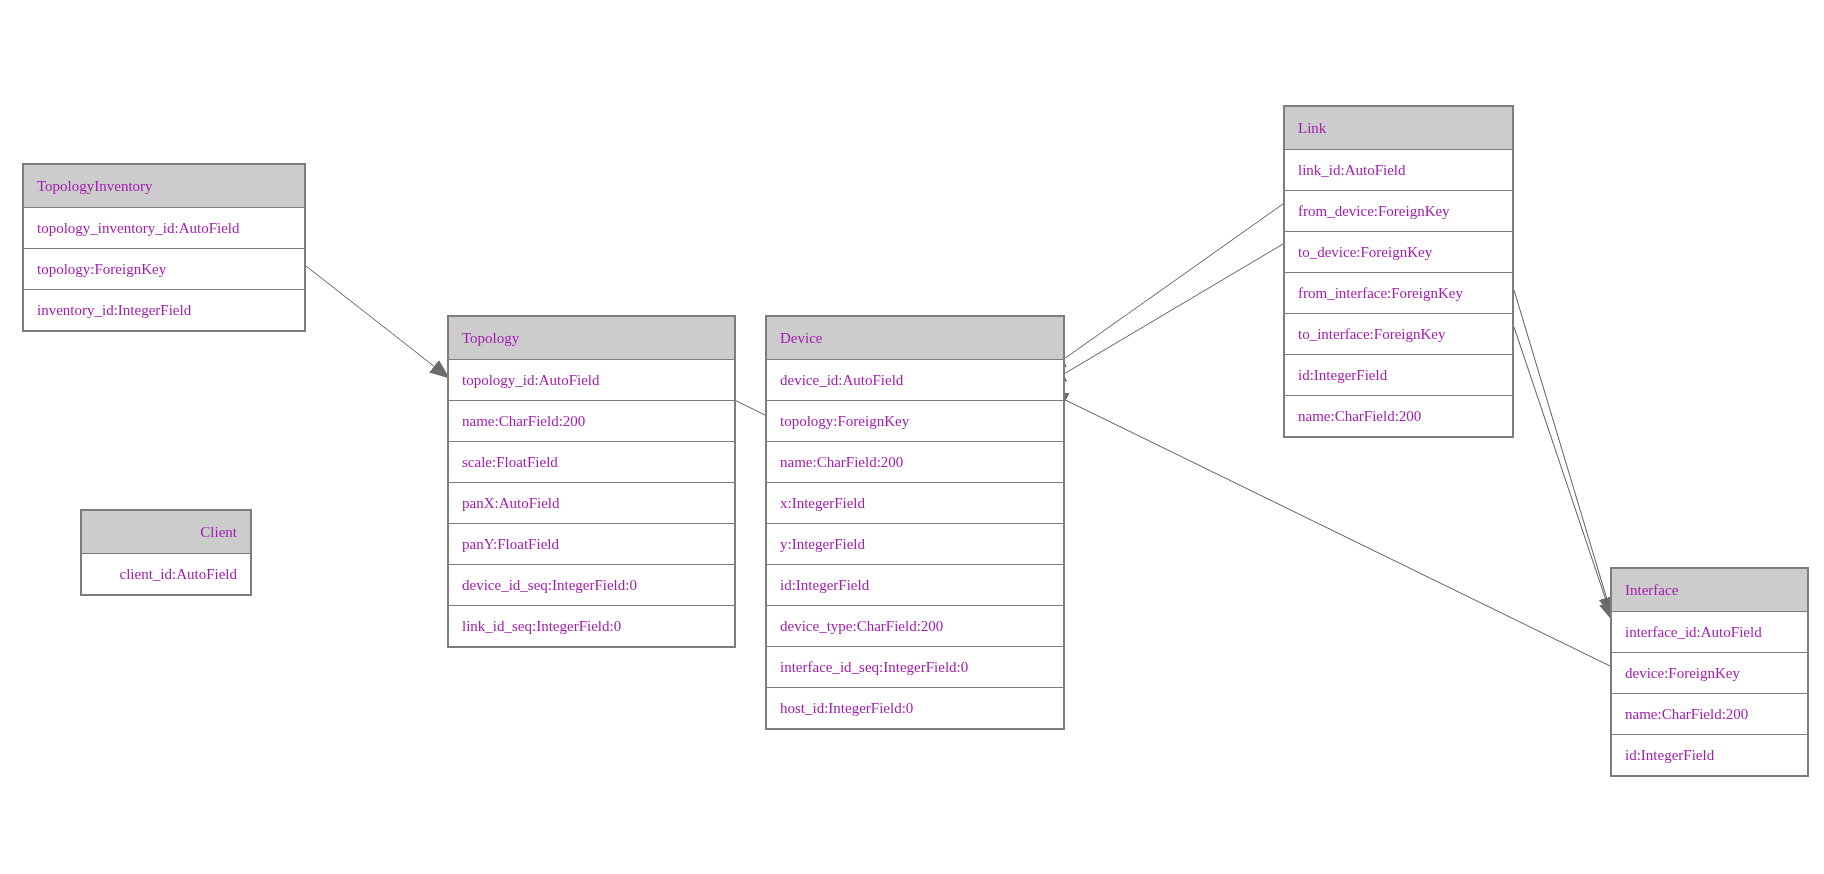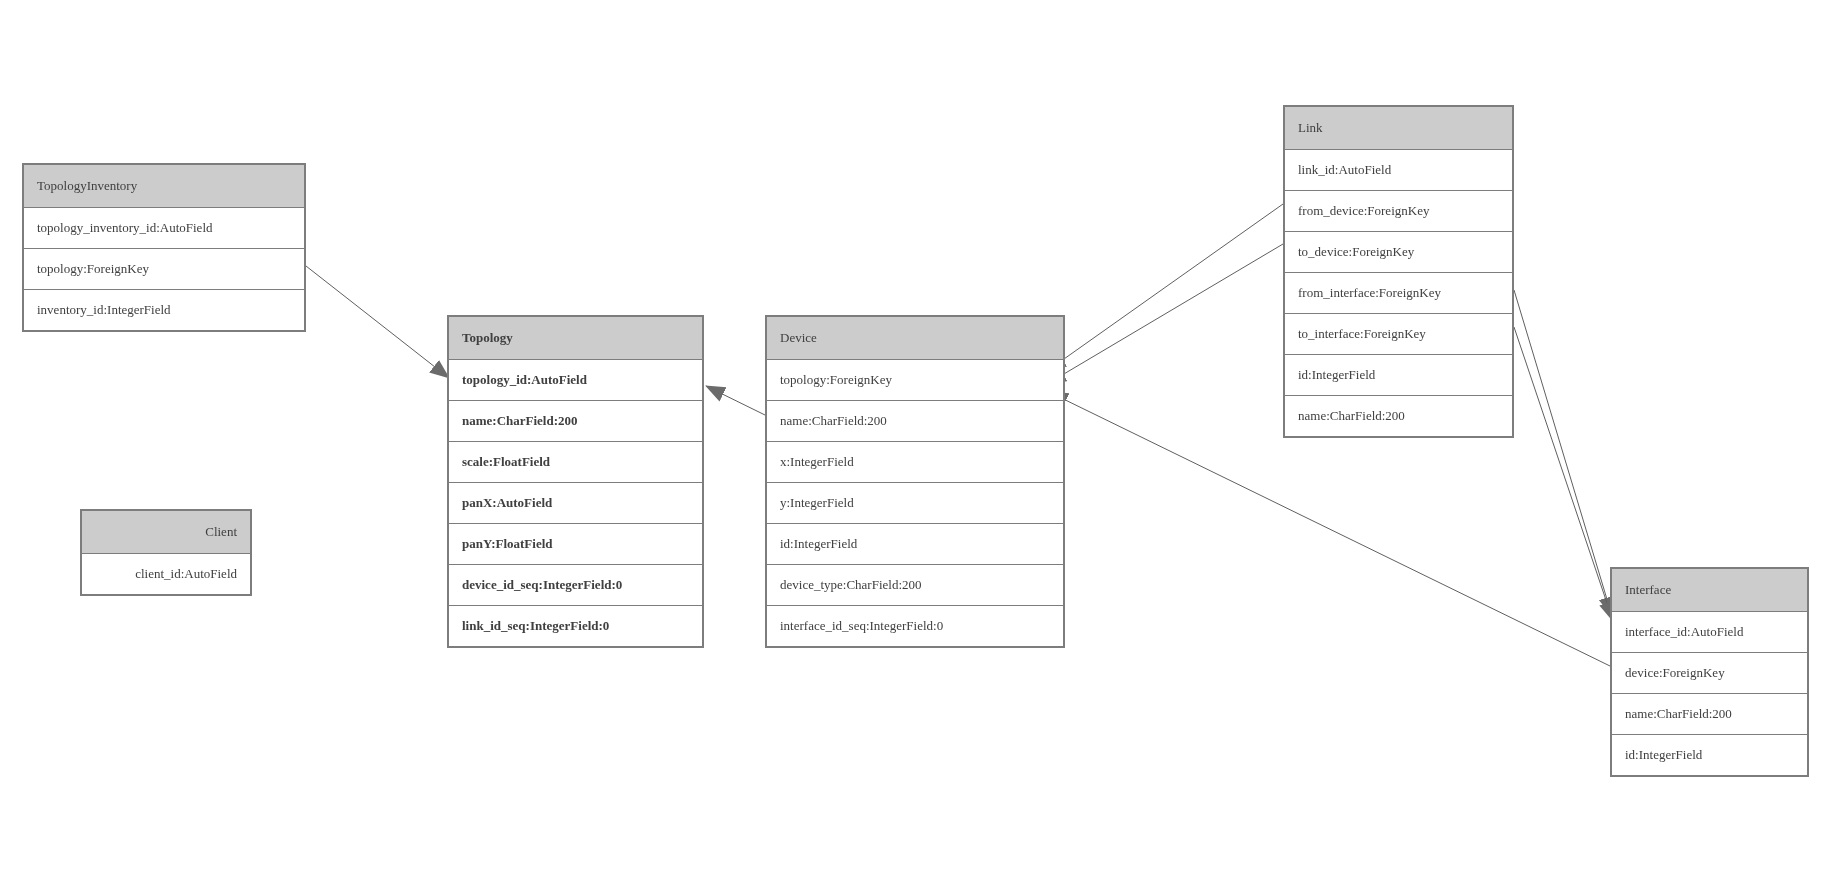--- a/index.html
+++ b/index.html
@@ -10,22 +10,22 @@
     font-family:"Liberation Serif","DejaVu Serif",serif;
     overflow:hidden;
   }
   #conn-svg{position:absolute;left:0;top:0;z-index:1;}
   .entity{
     position:absolute;
     box-sizing:border-box;
     border:2px solid #7d7d7d;
     background:#ffffff;
     z-index:2;
-    color:#404040;
-    font-size:13px;
+    color:#a21caf;
+    font-size:15px;
   }
   .ehead{
     height:42px;line-height:42px;
     background:#cccccc;
     border-bottom:1px solid #7d7d7d;
     padding:0 13px;
     white-space:nowrap;
   }
   .erow{
     height:40px;line-height:40px;
@@ -57,45 +57,47 @@
       <line x1="1514" y1="327" x2="1613" y2="621" class="rel" marker-end="url(#arrow)"></line>
     </svg>
 
   <div class="entity" style="left:22px;top:163px;width:284px;">
     <div class="ehead"><span>TopologyInventory</span></div>
     <div class="erow">topology_inventory_id:AutoField</div>
     <div class="erow">topology:ForeignKey</div>
     <div class="erow">inventory_id:IntegerField</div>
   </div>
 
-  <div class="entity" style="left:447px;top:315px;width:257px;font-weight:bold;">
+  <div class="entity" style="left:447px;top:315px;width:289px;">
     <div class="ehead"><span>Topology</span></div>
     <div class="erow">topology_id:AutoField</div>
     <div class="erow">name:CharField:200</div>
     <div class="erow">scale:FloatField</div>
     <div class="erow">panX:AutoField</div>
     <div class="erow">panY:FloatField</div>
     <div class="erow">device_id_seq:IntegerField:0</div>
     <div class="erow">link_id_seq:IntegerField:0</div>
   </div>
 
   <div class="entity" style="left:80px;top:509px;width:172px;text-align:right;">
     <div class="ehead"><span>Client</span></div>
     <div class="erow">client_id:AutoField</div>
   </div>
 
   <div class="entity" style="left:765px;top:315px;width:300px;">
     <div class="ehead"><span>Device</span></div>
+    <div class="erow">device_id:AutoField</div>
     <div class="erow">topology:ForeignKey</div>
     <div class="erow">name:CharField:200</div>
     <div class="erow">x:IntegerField</div>
     <div class="erow">y:IntegerField</div>
     <div class="erow">id:IntegerField</div>
     <div class="erow">device_type:CharField:200</div>
     <div class="erow">interface_id_seq:IntegerField:0</div>
+    <div class="erow">host_id:IntegerField:0</div>
   </div>
 
   <div class="entity" style="left:1283px;top:105px;width:231px;">
     <div class="ehead"><span>Link</span></div>
     <div class="erow">link_id:AutoField</div>
     <div class="erow">from_device:ForeignKey</div>
     <div class="erow">to_device:ForeignKey</div>
     <div class="erow">from_interface:ForeignKey</div>
     <div class="erow">to_interface:ForeignKey</div>
     <div class="erow">id:IntegerField</div>

